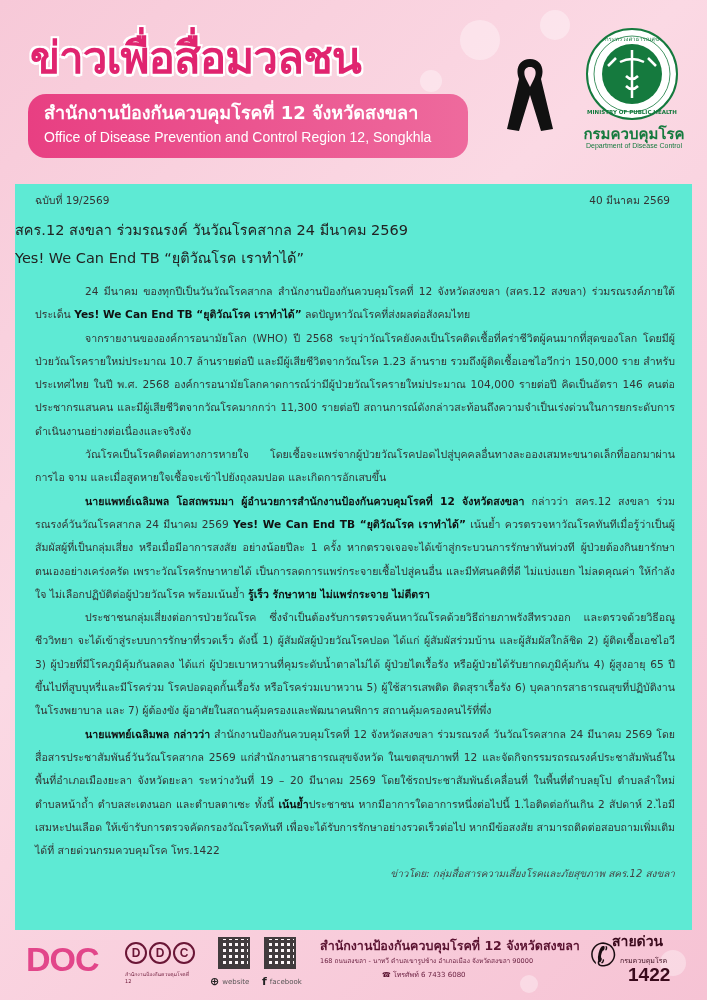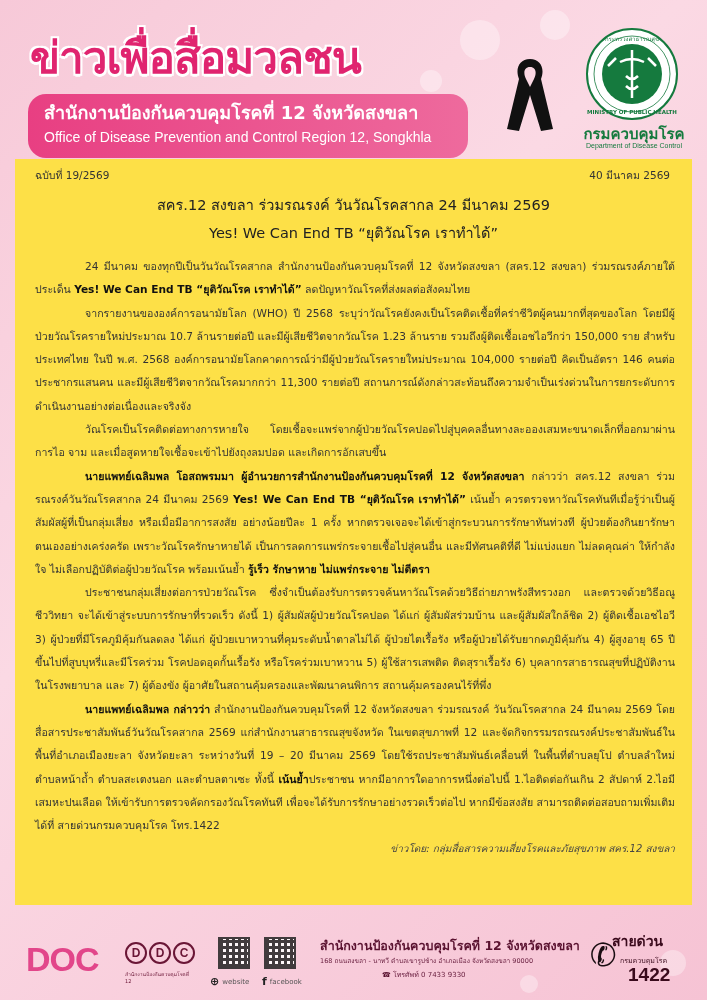--- a/index.html
+++ b/index.html
@@ -30,26 +30,26 @@
   .org-th { font-size: 18px; font-weight: bold; line-height: 26px; white-space: nowrap; }
   .org-en { font-size: 14px; line-height: 22px; white-space: nowrap; font-family: "Liberation Sans", sans-serif; }
 
   .ribbon { position: absolute; left: 505px; top: 55px; width: 50px; height: 80px; }
   .moph-logo { position: absolute; left: 586px; top: 28px; width: 92px; height: 92px; }
   .ddc-th { position: absolute; left: 576px; top: 122px; width: 116px; text-align: center; font-size: 15px; font-weight: bold; color: #157a3e; }
   .ddc-en { position: absolute; left: 570px; top: 142px; width: 128px; text-align: center; font-size: 7px; color: #157a3e; font-family: "Liberation Sans", sans-serif; }
 
   
   .card {
-    position: absolute; left: 15px; top: 159px; width: 677px; height: 746px;
-    background: #fde047;
+    position: absolute; left: 15px; top: 184px; width: 677px; height: 746px;
+    background: #5eead4;
   }
   .doc-no { position: absolute; left: 20px; top: 8px; font-size: 10.5px; color: #333; }
   .doc-date { position: absolute; right: 22px; top: 8px; font-size: 10.5px; color: #333; }
-  .headline { position: absolute; left: 0; width: 100%; text-align: center; font-size: 14.5px; color: #222; }
+  .headline { position: absolute; left: 0; width: 100%; text-align: left; font-size: 14.5px; color: #222; }
   .headline.h1 { top: 34px; }
   .headline.h2 { top: 62px; }
 
   .body-text {
     position: absolute; left: 20px; top: 96px; width: 640px;
     font-size: 10.6px; line-height: 23.3px; color: #333;
     text-align: justify;
   }
   .body-text p { text-indent: 50px; }
   .body-text b { color: #111; }
@@ -155,20 +155,20 @@
   </div>
   <div class="qr-label l2">
     <span class="ic">f</span>
     <span>facebook</span>
   </div>
 
   <div class="foot-org">สำนักงานป้องกันควบคุมโรคที่ 12 จังหวัดสงขลา</div>
   <div class="foot-addr">168 ถนนสงขลา - นาทวี ตำบลเขารูปช้าง อำเภอเมือง จังหวัดสงขลา 90000</div>
   <div class="foot-tel">
     <span class="ph">☎</span>
-    <span>โทรศัพท์ 0 7433 9330</span>
+    <span>โทรศัพท์ 6 7433 6080</span>
   </div>
 
   <div class="hotline-phone">✆</div>
   <div class="hotline-title">สายด่วน</div>
   <div class="hotline-sub">กรมควบคุมโรค</div>
   <div class="hotline-num">1422</div>
 </footer>
 
 </body></html>

